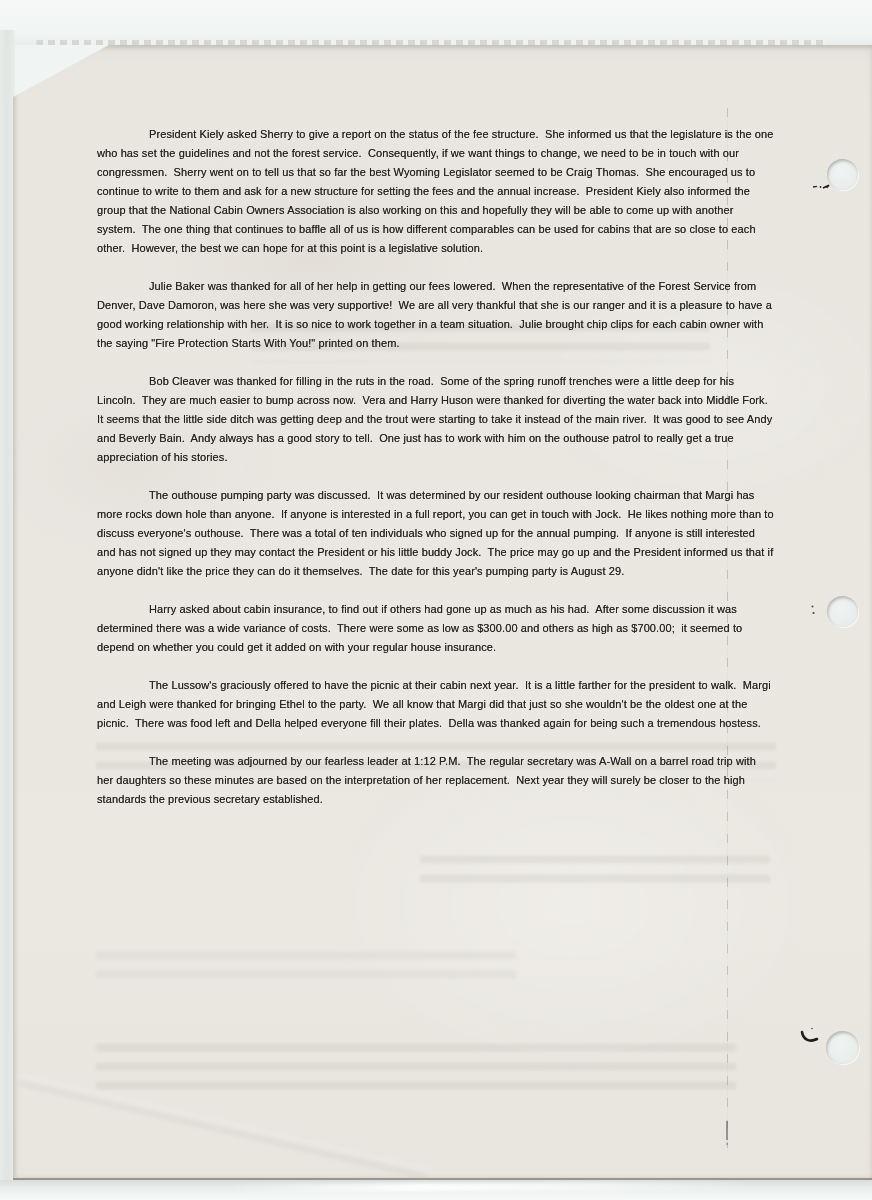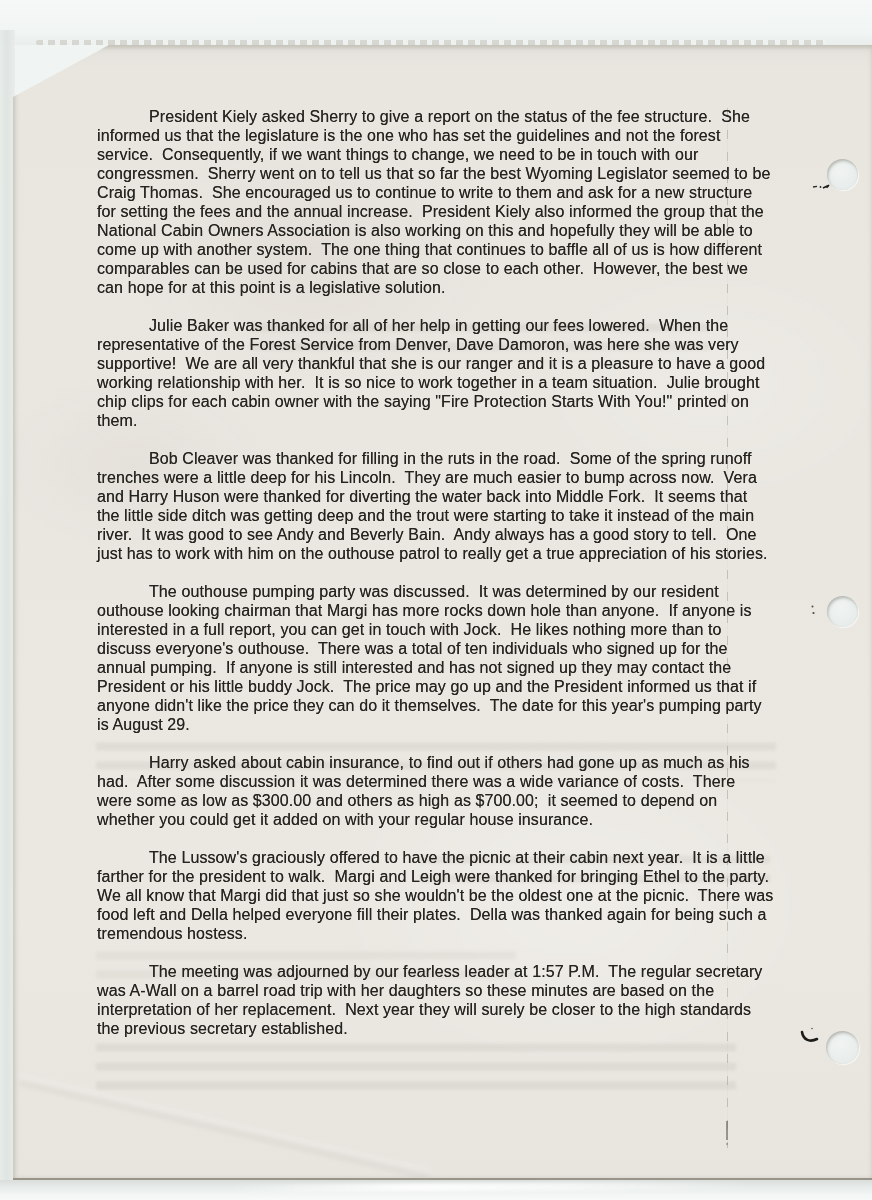--- a/index.html
+++ b/index.html
@@ -113,24 +113,24 @@
     background: repeating-linear-gradient(180deg,
       transparent 0 5px,
       rgba(128,123,112,0.20) 6px 13px,
       transparent 14px 19px);
     filter: blur(1.6px);
     opacity: 0.55;
   }
   
   .textblock {
     position: absolute;
-    left: 97px; top: 107px;
+    left: 97px; top: 125px;
     width: 677px;
     color: #24231f;
-    font-size: 16px;
+    font-size: 11px;
     line-height: 19px;
     letter-spacing: 0.1px;
     text-shadow: 0 0 0.6px rgba(36,35,31,0.75);
   }
   .textblock p {
     margin: 0 0 19px 0;
     text-indent: 52px;
     white-space: pre-wrap;
   }
 </style>
@@ -154,21 +154,21 @@
 
   <div class="fold-line"></div>
 
   <div class="textblock">
     <p>President Kiely asked Sherry to give a report on the status of the fee structure.  She informed us that the legislature is the one who has set the guidelines and not the forest service.  Consequently, if we want things to change, we need to be in touch with our congressmen.  Sherry went on to tell us that so far the best Wyoming Legislator seemed to be Craig Thomas.  She encouraged us to continue to write to them and ask for a new structure for setting the fees and the annual increase.  President Kiely also informed the group that the National Cabin Owners Association is also working on this and hopefully they will be able to come up with another system.  The one thing that continues to baffle all of us is how different comparables can be used for cabins that are so close to each other.  However, the best we can hope for at this point is a legislative solution.</p>
     <p>Julie Baker was thanked for all of her help in getting our fees lowered.  When the representative of the Forest Service from Denver, Dave Damoron, was here she was very supportive!  We are all very thankful that she is our ranger and it is a pleasure to have a good working relationship with her.  It is so nice to work together in a team situation.  Julie brought chip clips for each cabin owner with the saying "Fire Protection Starts With You!" printed on them.</p>
     <p>Bob Cleaver was thanked for filling in the ruts in the road.  Some of the spring runoff trenches were a little deep for his Lincoln.  They are much easier to bump across now.  Vera and Harry Huson were thanked for diverting the water back into Middle Fork.  It seems that the little side ditch was getting deep and the trout were starting to take it instead of the main river.  It was good to see Andy and Beverly Bain.  Andy always has a good story to tell.  One just has to work with him on the outhouse patrol to really get a true appreciation of his stories.</p>
     <p>The outhouse pumping party was discussed.  It was determined by our resident outhouse looking chairman that Margi has more rocks down hole than anyone.  If anyone is interested in a full report, you can get in touch with Jock.  He likes nothing more than to discuss everyone's outhouse.  There was a total of ten individuals who signed up for the annual pumping.  If anyone is still interested and has not signed up they may contact the President or his little buddy Jock.  The price may go up and the President informed us that if anyone didn't like the price they can do it themselves.  The date for this year's pumping party is August 29.</p>
     <p>Harry asked about cabin insurance, to find out if others had gone up as much as his had.  After some discussion it was determined there was a wide variance of costs.  There were some as low as $300.00 and others as high as $700.00;  it seemed to depend on whether you could get it added on with your regular house insurance.</p>
     <p>The Lussow's graciously offered to have the picnic at their cabin next year.  It is a little farther for the president to walk.  Margi and Leigh were thanked for bringing Ethel to the party.  We all know that Margi did that just so she wouldn't be the oldest one at the picnic.  There was food left and Della helped everyone fill their plates.  Della was thanked again for being such a tremendous hostess.</p>
-    <p>The meeting was adjourned by our fearless leader at 1:57 P.M.  The regular secretary was A-Wall on a barrel road trip with her daughters so these minutes are based on the interpretation of her replacement.  Next year they will surely be closer to the high standards the previous secretary established.</p>
+    <p>The meeting was adjourned by our fearless leader at 1:12 P.M.  The regular secretary was A-Wall on a barrel road trip with her daughters so these minutes are based on the interpretation of her replacement.  Next year they will surely be closer to the high standards the previous secretary established.</p>
   </div>
 
   <div class="hole" id="hole-1"></div>
   <div class="hole" id="hole-2"></div>
   <div class="hole" id="hole-3"></div>
 
   <div class="pen" style="left:812px; top:176px; width:18px; height:8px;">
     <svg width="18" height="8" viewBox="0 0 18 8">
       <path d="M1,5 L5,4.4" stroke="#2a2a27" stroke-width="1.4" fill="none"></path>
       <circle cx="8.5" cy="5" r="0.9" fill="#2a2a27"></circle>

